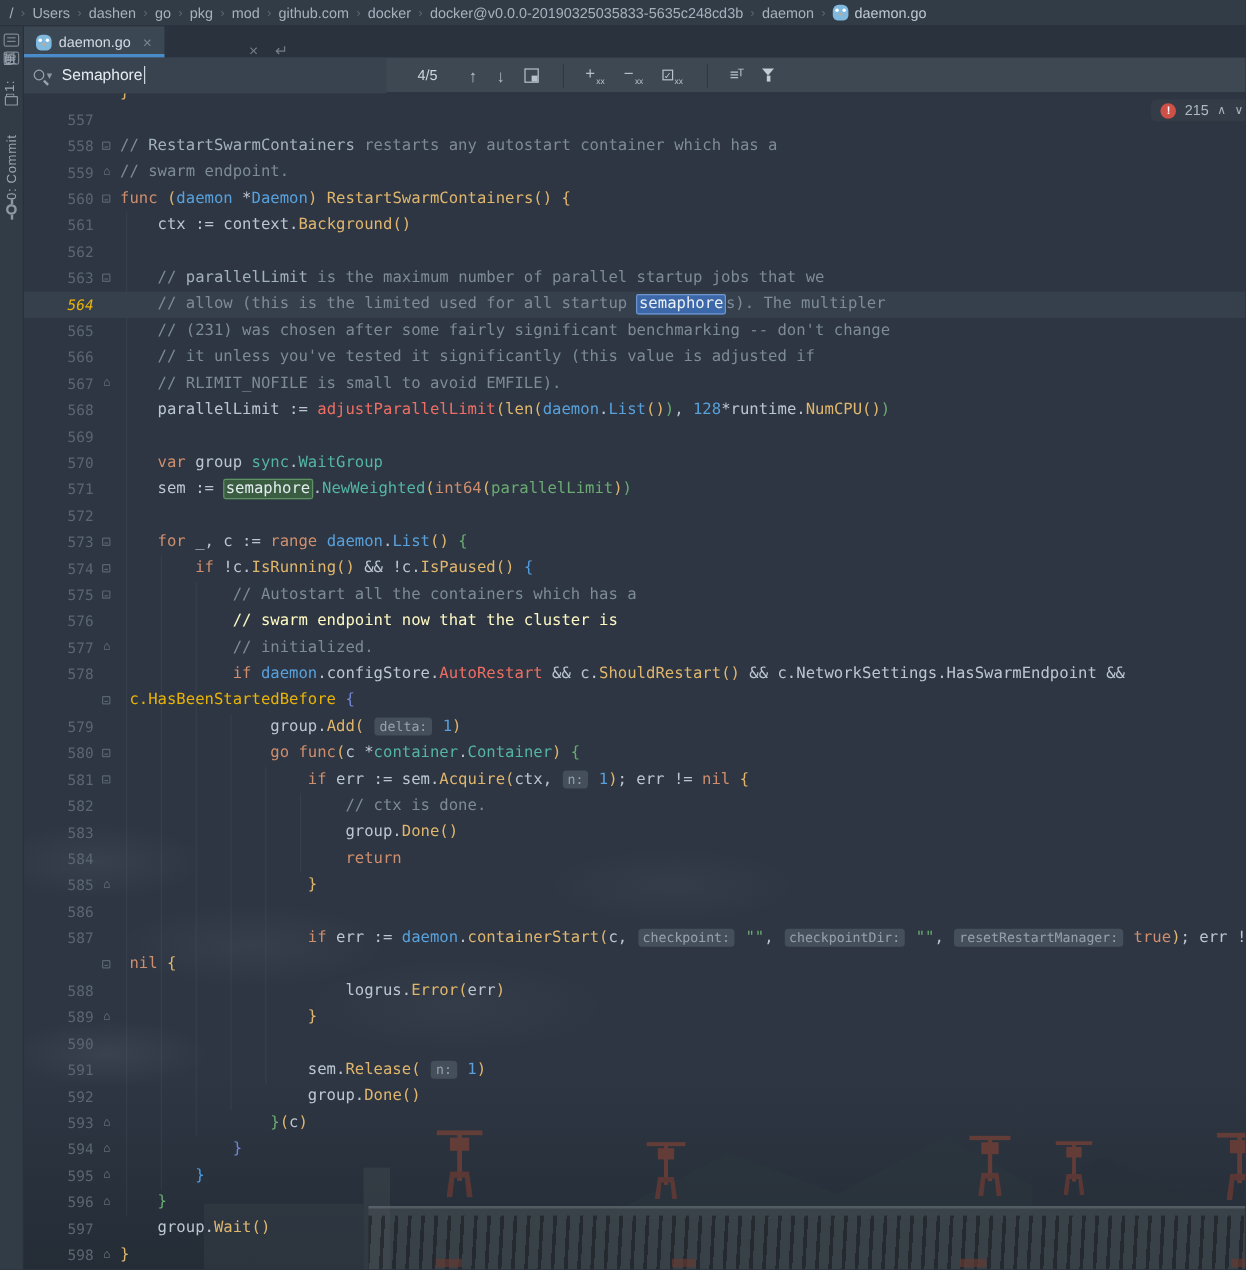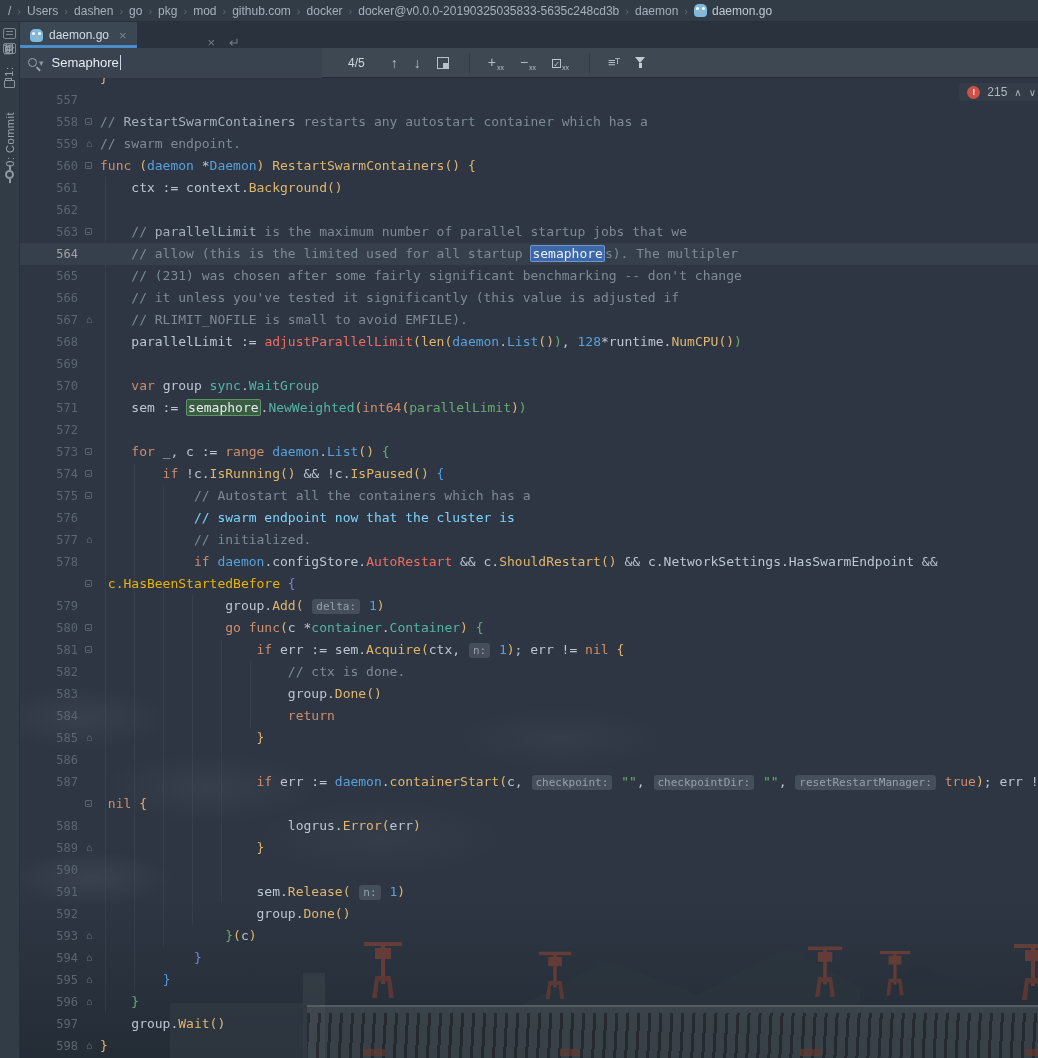--- a/index.html
+++ b/index.html
@@ -109,21 +109,21 @@
   .reddash { height:7px; background:rgba(107,58,49,.6); bottom:2px; }
 
   .rows { position:absolute; left:0; right:0; top:-11px; }
   .row { height:22px; display:flex; line-height:22px; white-space:pre; }
   .row.cur { background:#36404d; }
   .gut { width:80px; flex:0 0 auto; display:flex; }
   .ln { width:58px; text-align:right; color:#5c6670; font-size:12px; }
   .fold { width:22px; text-align:center; color:#5f6973; font-size:10px; position:relative; }
   .fs { position:absolute; left:7px; top:7px; width:7px; height:7px; border:1px solid #5a646e; border-radius:1px; }
   .fs::after { content:""; position:absolute; left:1px; right:1px; top:2.5px; height:1px; background:#5a646e; }
-  .row.cur .ln { color:#a3a3a3; }
+  .row.cur .ln { color:#eab308;font-style:italic; }
   .codecol { flex:1; }
   .hint { background:#454f5b; color:#94a1ac; font-size:11px; border-radius:3px; padding:1px 4px; margin:0 1px; }
   .m1 { background:#3c67a8; border:1px solid #7096cf; border-radius:2px; color:#e9eff5; padding:0 1px; }
   .m2 { background:#3a5c41; border:1px solid #5f9267; border-radius:2px; color:#e3ebf1; padding:0 1px; }
   .guide { position:absolute; width:1px; background:rgba(160,180,200,.08); }
 
   .inspections { position:absolute; top:5px; right:-8px; display:flex; align-items:center; gap:7px;
     background:rgba(52,61,72,.92); border-radius:4px; padding:2px 10px 2px 8px;
     font-family:"Liberation Sans", sans-serif; font-size:12px; color:#aeb9c2; cursor:pointer; }
   .errdot { width:13px; height:13px; background:#cf5046; border-radius:50%; color:#fff;
@@ -287,21 +287,21 @@
             <div class="row"><div class="gut"><span class="ln">566</span><span class="fold"></span></div><span class="codecol"><span style="color: rgb(125, 138, 151);">    // it unless you've tested it significantly (this value is adjusted if</span></span></div>
             <div class="row"><div class="gut"><span class="ln">567</span><span class="fold">⌂</span></div><span class="codecol"><span style="color: rgb(125, 138, 151);">    // RLIMIT_NOFILE is small to avoid EMFILE).</span></span></div>
             <div class="row"><div class="gut"><span class="ln">568</span><span class="fold"></span></div><span class="codecol"><span style="color: rgb(188, 198, 209);">    parallelLimit := </span><span style="color: rgb(239, 110, 99);">adjustParallelLimit</span><span style="color: rgb(224, 182, 109);">(</span><span style="color: rgb(224, 182, 109);">len</span><span style="color: rgb(224, 182, 109);">(</span><span style="color: rgb(88, 161, 220);">daemon</span><span style="color: rgb(188, 198, 209);">.</span><span style="color: rgb(88, 161, 220);">List</span><span style="color: rgb(224, 182, 109);">()</span><span style="color: rgb(106, 171, 115);">)</span><span style="color: rgb(188, 198, 209);">, </span><span style="color: rgb(88, 161, 220);">128</span><span style="color: rgb(188, 198, 209);">*runtime.</span><span style="color: rgb(224, 182, 109);">NumCPU</span><span style="color: rgb(224, 182, 109);">(</span><span style="color: rgb(224, 182, 109);">)</span><span style="color: rgb(106, 171, 115);">)</span></span></div>
             <div class="row"><div class="gut"><span class="ln">569</span><span class="fold"></span></div><span class="codecol"></span></div>
             <div class="row"><div class="gut"><span class="ln">570</span><span class="fold"></span></div><span class="codecol"><span style="color: rgb(207, 142, 109);">    var </span><span style="color: rgb(188, 198, 209);">group </span><span style="color: rgb(84, 181, 162);">sync</span><span style="color: rgb(188, 198, 209);">.</span><span style="color: rgb(84, 181, 162);">WaitGroup</span></span></div>
             <div class="row"><div class="gut"><span class="ln">571</span><span class="fold"></span></div><span class="codecol"><span style="color: rgb(188, 198, 209);">    sem := </span><span class="m2">semaphore</span><span style="color: rgb(188, 198, 209);">.</span><span style="color: rgb(84, 181, 162);">NewWeighted</span><span style="color: rgb(224, 182, 109);">(</span><span style="color: rgb(207, 142, 109);">int64</span><span style="color: rgb(224, 182, 109);">(</span><span style="color: rgb(106, 171, 115);">parallelLimit</span><span style="color: rgb(224, 182, 109);">)</span><span style="color: rgb(106, 171, 115);">)</span></span></div>
             <div class="row"><div class="gut"><span class="ln">572</span><span class="fold"></span></div><span class="codecol"></span></div>
             <div class="row"><div class="gut"><span class="ln">573</span><span class="fold"><span class="fs"></span></span></div><span class="codecol"><span style="color: rgb(207, 142, 109);">    for </span><span style="color: rgb(188, 198, 209);">_, c := </span><span style="color: rgb(207, 142, 109);">range </span><span style="color: rgb(88, 161, 220);">daemon</span><span style="color: rgb(188, 198, 209);">.</span><span style="color: rgb(88, 161, 220);">List</span><span style="color: rgb(224, 182, 109);">()</span><span style="color: rgb(188, 198, 209);"> </span><span style="color: rgb(106, 171, 115);">{</span></span></div>
             <div class="row"><div class="gut"><span class="ln">574</span><span class="fold"><span class="fs"></span></span></div><span class="codecol"><span style="color: rgb(207, 142, 109);">        if </span><span style="color: rgb(188, 198, 209);">!c.</span><span style="color: rgb(224, 182, 109);">IsRunning</span><span style="color: rgb(224, 182, 109);">()</span><span style="color: rgb(188, 198, 209);"> &amp;&amp; !c.</span><span style="color: rgb(224, 182, 109);">IsPaused</span><span style="color: rgb(224, 182, 109);">()</span><span style="color: rgb(188, 198, 209);"> </span><span style="color: rgb(79, 156, 224);">{</span></span></div>
             <div class="row"><div class="gut"><span class="ln">575</span><span class="fold"><span class="fs"></span></span></div><span class="codecol"><span style="color: rgb(125, 138, 151);">            // Autostart all the containers which has a</span></span></div>
-            <div class="row"><div class="gut"><span class="ln">576</span><span class="fold"></span></div><span class="codecol"><span style="color: #7dd3fc;">            // swarm endpoint now that the cluster is</span></span></div>
+            <div class="row"><div class="gut"><span class="ln">576</span><span class="fold"></span></div><span class="codecol"><span style="color: #fef9c3;">            // swarm endpoint now that the cluster is</span></span></div>
             <div class="row"><div class="gut"><span class="ln">577</span><span class="fold">⌂</span></div><span class="codecol"><span style="color: rgb(125, 138, 151);">            // initialized.</span></span></div>
             <div class="row"><div class="gut"><span class="ln">578</span><span class="fold"></span></div><span class="codecol"><span style="color: rgb(207, 142, 109);">            if </span><span style="color: rgb(88, 161, 220);">daemon</span><span style="color: rgb(188, 198, 209);">.configStore.</span><span style="color: rgb(239, 110, 99);">AutoRestart</span><span style="color: rgb(188, 198, 209);"> &amp;&amp; c.</span><span style="color: rgb(224, 182, 109);">ShouldRestart</span><span style="color: rgb(224, 182, 109);">()</span><span style="color: rgb(188, 198, 209);"> &amp;&amp; c.NetworkSettings.HasSwarmEndpoint &amp;&amp;</span></span></div>
             <div class="row"><div class="gut"><span class="ln"></span><span class="fold"><span class="fs"></span></span></div><span class="codecol"><span style="color: #eab308;"> c.HasBeenStartedBefore </span><span style="color: rgb(117, 133, 214);">{</span></span></div>
             <div class="row"><div class="gut"><span class="ln">579</span><span class="fold"></span></div><span class="codecol"><span style="color: rgb(188, 198, 209);">                group.</span><span style="color: rgb(224, 182, 109);">Add</span><span style="color: rgb(224, 182, 109);">(</span><span style="color: rgb(188, 198, 209);"> </span><span class="hint">delta:</span><span style="color: rgb(188, 198, 209);"> </span><span style="color: rgb(88, 161, 220);">1</span><span style="color: rgb(224, 182, 109);">)</span></span></div>
             <div class="row"><div class="gut"><span class="ln">580</span><span class="fold"><span class="fs"></span></span></div><span class="codecol"><span style="color: rgb(207, 142, 109);">                go func</span><span style="color: rgb(224, 182, 109);">(</span><span style="color: rgb(188, 198, 209);">c *</span><span style="color: rgb(84, 181, 162);">container</span><span style="color: rgb(188, 198, 209);">.</span><span style="color: rgb(84, 181, 162);">Container</span><span style="color: rgb(224, 182, 109);">)</span><span style="color: rgb(188, 198, 209);"> </span><span style="color: rgb(106, 171, 115);">{</span></span></div>
             <div class="row"><div class="gut"><span class="ln">581</span><span class="fold"><span class="fs"></span></span></div><span class="codecol"><span style="color: rgb(207, 142, 109);">                    if </span><span style="color: rgb(188, 198, 209);">err := sem.</span><span style="color: rgb(224, 182, 109);">Acquire</span><span style="color: rgb(224, 182, 109);">(</span><span style="color: rgb(188, 198, 209);">ctx, </span><span class="hint">n:</span><span style="color: rgb(188, 198, 209);"> </span><span style="color: rgb(88, 161, 220);">1</span><span style="color: rgb(224, 182, 109);">)</span><span style="color: rgb(188, 198, 209);">; err != </span><span style="color: rgb(207, 142, 109);">nil</span><span style="color: rgb(188, 198, 209);"> </span><span style="color: rgb(224, 182, 109);">{</span></span></div>
             <div class="row"><div class="gut"><span class="ln">582</span><span class="fold"></span></div><span class="codecol"><span style="color: rgb(125, 138, 151);">                        // ctx is done.</span></span></div>
             <div class="row"><div class="gut"><span class="ln">583</span><span class="fold"></span></div><span class="codecol"><span style="color: rgb(188, 198, 209);">                        group.</span><span style="color: rgb(224, 182, 109);">Done</span><span style="color: rgb(224, 182, 109);">()</span></span></div>
             <div class="row"><div class="gut"><span class="ln">584</span><span class="fold"></span></div><span class="codecol"><span style="color: rgb(207, 142, 109);">                        return</span></span></div>
             <div class="row"><div class="gut"><span class="ln">585</span><span class="fold">⌂</span></div><span class="codecol"><span style="color: rgb(224, 182, 109);">                    }</span></span></div>

